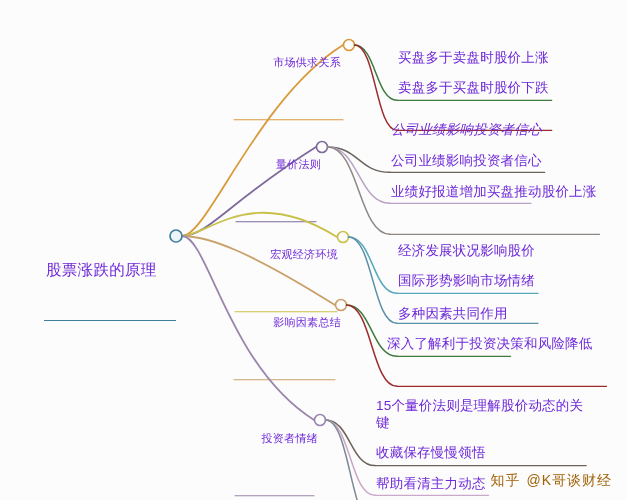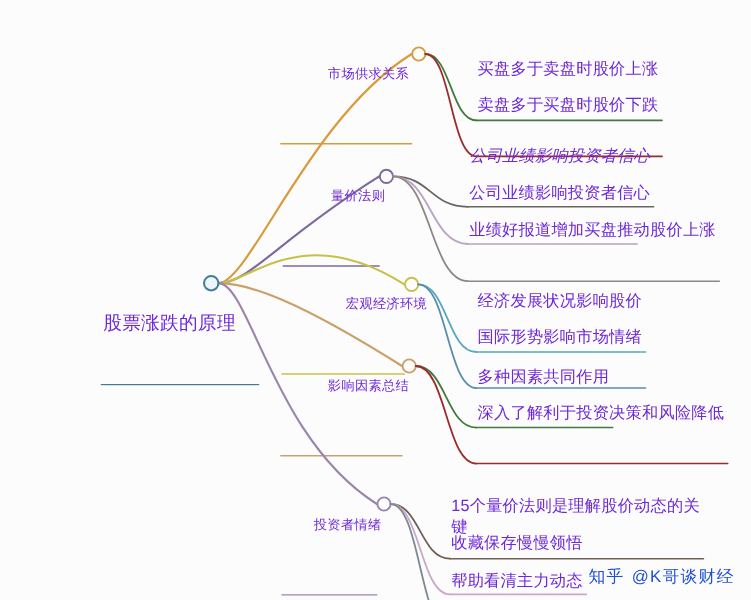--- a/index.html
+++ b/index.html
@@ -55,21 +55,21 @@
   .node-leaf {
     font-size: 13.5px;
     letter-spacing: 0.2px;
     text-align: left;
   }
   .watermark {
     position: absolute;
     right: 14px;
     bottom: 10px;
     font-size: 14px;
-    color: #1d4ed8;
+    color: #a16207;
     letter-spacing: 1px;
     user-select: none;
   }
   .wm-logo { margin-right: 6px; }
 </style>
 </head>
 <body>
 
 <div id="mindmap-root">
 
@@ -109,21 +109,21 @@
       <circle cx="320" cy="420" r="5.5" fill="#fdfdfd" stroke="#9a85ad" stroke-width="1.6"></circle>
       <path d="M 325.5 420 C 350.25 420, 350.25 465.59375, 375 465.59375" fill="none" stroke="#6e6258" stroke-width="1.5" stroke-linecap="round"></path>
       <line x1="375" y1="465.59375" x2="586.21875" y2="465.59375" stroke="#6e6258" stroke-width="1.3" stroke-linecap="round"></line>
       <path d="M 325.5 420 C 350.25 420, 350.25 495.328125, 375 495.328125" fill="none" stroke="#c9a8c9" stroke-width="1.5" stroke-linecap="round"></path>
       <line x1="375" y1="495.328125" x2="488.609375" y2="495.328125" stroke="#c9a8c9" stroke-width="1.3" stroke-linecap="round"></line>
       <path d="M 325.5 420 C 350.25 420, 350.25 526.328125, 375 526.328125" fill="none" stroke="#7e8a93" stroke-width="1.5" stroke-linecap="round"></path>
       <line x1="375" y1="526.328125" x2="488.609375" y2="526.328125" stroke="#7e8a93" stroke-width="1.3" stroke-linecap="round"></line>
       <circle cx="176" cy="236" r="6" fill="#eef5f8" stroke="#3f7d9b" stroke-width="1.7"></circle>
     </svg>
 
-  <div class="node node-root" style="left:44px; top:220px; width:132px;margin-left:40px;">
+  <div class="node node-root" style="left:44px; top:220px; width:132px;">
     <span class="node-text">股票涨跌的原理</span>
   </div>
 
   <div class="node node-branch" style="left:233px; top:27px; width:110px;">
     <span class="node-text">市场供求关系</span>
   </div>
   <div class="node node-leaf" style="left:396px; top:14px; width:222px;">
     <span class="node-text">买盘多于卖盘时股价上涨</span>
   </div>
   <div class="node node-leaf" style="left:396px; top:44px; width:222px;">
@@ -136,44 +136,44 @@
   <div class="node node-leaf" style="left:389px; top:86px; width:230px;font-style:italic;">
     <span class="node-text">公司业绩影响投资者信心</span>
   </div>
   <div class="node node-leaf" style="left:389px; top:117px; width:230px;">
     <span class="node-text">公司业绩影响投资者信心</span>
   </div>
   <div class="node node-leaf" style="left:389px; top:148px; width:228px;">
     <span class="node-text">业绩好报道增加买盘推动股价上涨</span>
   </div>
 
-  <div class="node node-branch" style="left:248px; top:219px; width:110px;">
+  <div class="node node-branch" style="left:230px; top:219px; width:110px;">
     <span class="node-text">宏观经济环境</span>
   </div>
   <div class="node node-leaf" style="left:396px; top:207px; width:206px;">
     <span class="node-text">经济发展状况影响股价</span>
   </div>
   <div class="node node-leaf" style="left:396px; top:237px; width:206px;">
     <span class="node-text">国际形势影响市场情绪</span>
   </div>
 
   <div class="node node-branch" style="left:233px; top:287px; width:110px;">
     <span class="node-text">影响因素总结</span>
   </div>
   <div class="node node-leaf" style="left:396px; top:270px; width:206px;">
     <span class="node-text">多种因素共同作用</span>
   </div>
-  <div class="node node-leaf" style="left:396px; top:300px; width:224px;">
+  <div class="node node-leaf" style="left:385px; top:300px; width:224px;">
     <span class="node-text">深入了解利于投资决策和风险降低</span>
   </div>
 
   <div class="node node-branch" style="left:234px; top:403px; width:86px;">
     <span class="node-text">投资者情绪</span>
   </div>
-  <div class="node node-leaf" style="left:374px; top:378px; width:218px;">
+  <div class="node node-leaf" style="left:374px; top:362px; width:218px;">
     <span class="node-text">15个量价法则是理解股价动态的关键</span>
   </div>
   <div class="node node-leaf" style="left:374px; top:409px; width:160px;">
     <span class="node-text">收藏保存慢慢领悟</span>
   </div>
   <div class="node node-leaf" style="left:374px; top:440px; width:160px;">
     <span class="node-text">帮助看清主力动态</span>
   </div>
 
   <div class="watermark">

